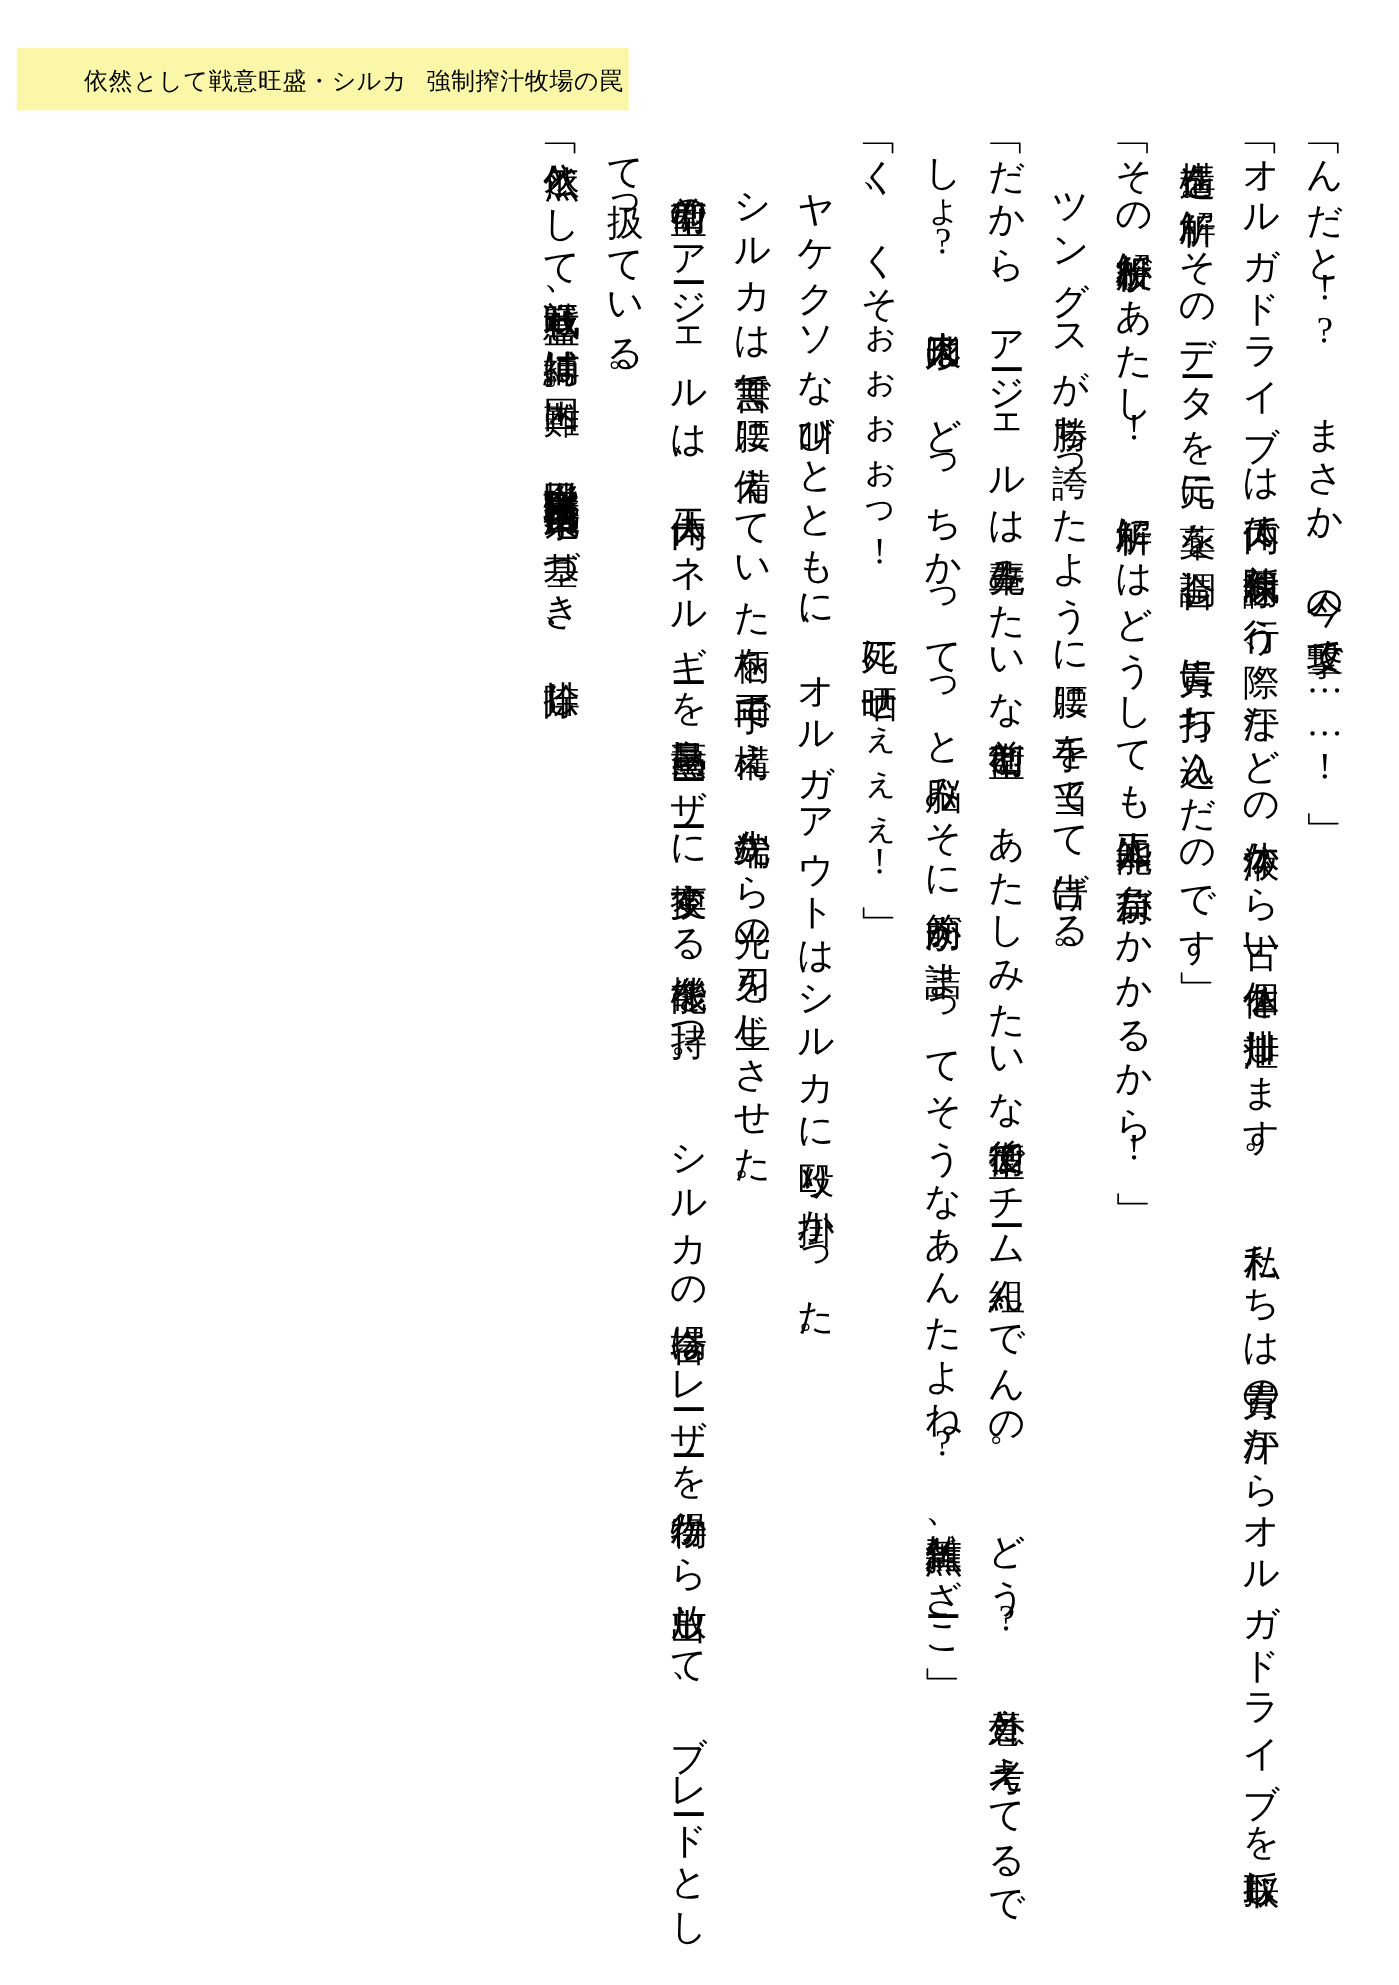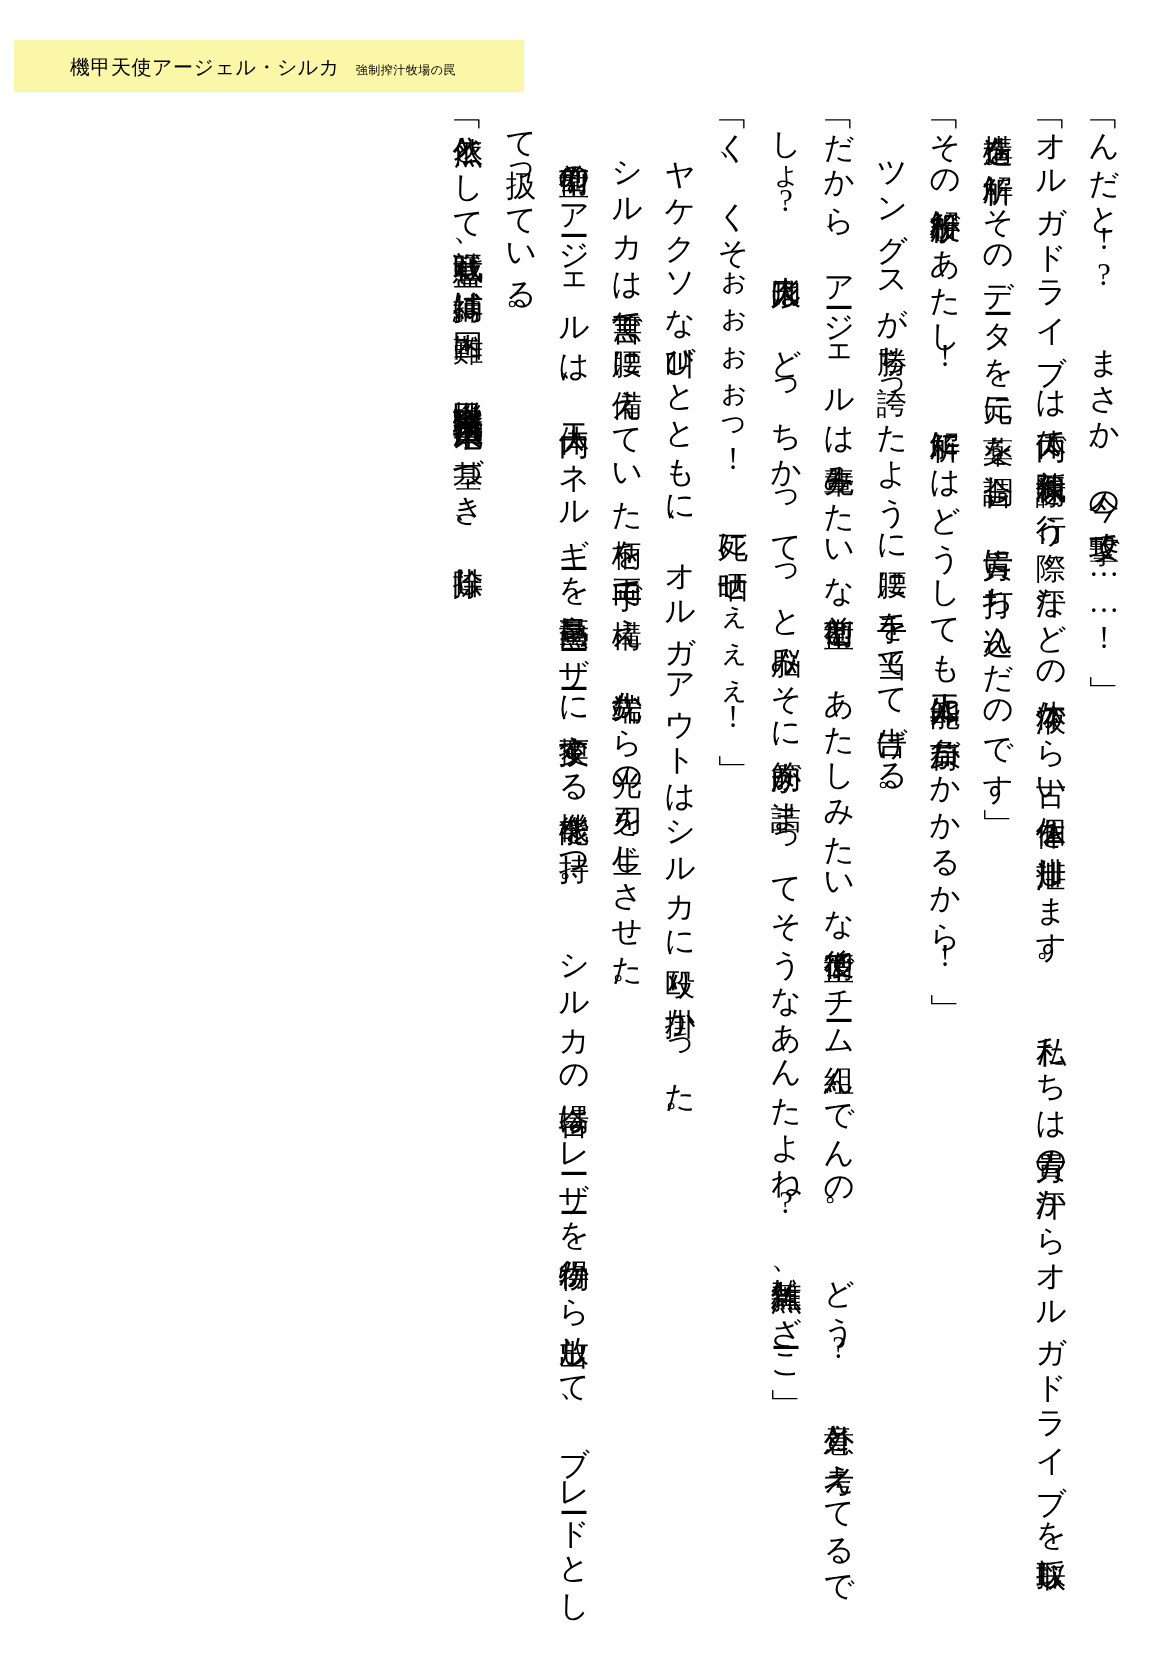--- a/index.html
+++ b/index.html
@@ -38,21 +38,21 @@
     width: 470px;
     height: 34px;
     font-size: 20px;
     line-height: 34px;
     letter-spacing: 0.5px;
     white-space: nowrap;
     font-family: "DejaVu Sans", "Liberation Sans", sans-serif;
     color: #000;
   }
   .header-text .sub {
-    font-size: 12px;
+    font-size: 20px;
     margin-left: 16px;
   }
 
   
   .body-area {
     position: absolute;
     left: 40px;
     top: 110px;
     width: 1090px;
     height: 1500px;
@@ -75,21 +75,21 @@
   }
 </style>
 </head>
 <body>
 
 <div class="page">
 
   <div class="header-band"></div>
 
   <div class="header-text">
-    <span>機甲天使アージェル・シルカ</span><span class="sub">強制搾汁牧場の罠</span>
+    <span>依然として戦意旺盛・シルカ</span><span class="sub">強制搾汁牧場の罠</span>
   </div>
 
   <div class="body-area">
     <p class="para">「んだと!?　まさか、今の攻撃で……!」</p>
     <p class="para">「オルガドライブは体内で新陳代謝を行う際、汗などの体液から古い個体を排泄します。　私たちは貴方の汗からオルガドライブを採取し、構造を解析。そのデータを元に薬を調合し、貴方に打ち込んだのです」</p>
     <p class="para">「その解析役があたし!　解析にはどうしても人工知能に負荷がかかるから!」</p>
     <p class="para indent">ツングスが勝ち誇ったように腰に手を当てて告げる。</p>
     <p class="para">「だから、アージェルは先輩みたいな前衛型と、あたしみたいな後衛型でチーム組んでんの。　どう?　意外と考えてるでしょ?　肉人形は、どっちかってっと脳みそに筋肉が詰まってそうなあんたよね?　雑魚雑魚、ざーこ」</p>
     <p class="para">「く、くそぉぉぉぉっ!　死に晒せぇぇぇ!」</p>
     <p class="para indent">ヤケクソな叫びとともに、オルガアウトはシルカに殴り掛かった。</p>

